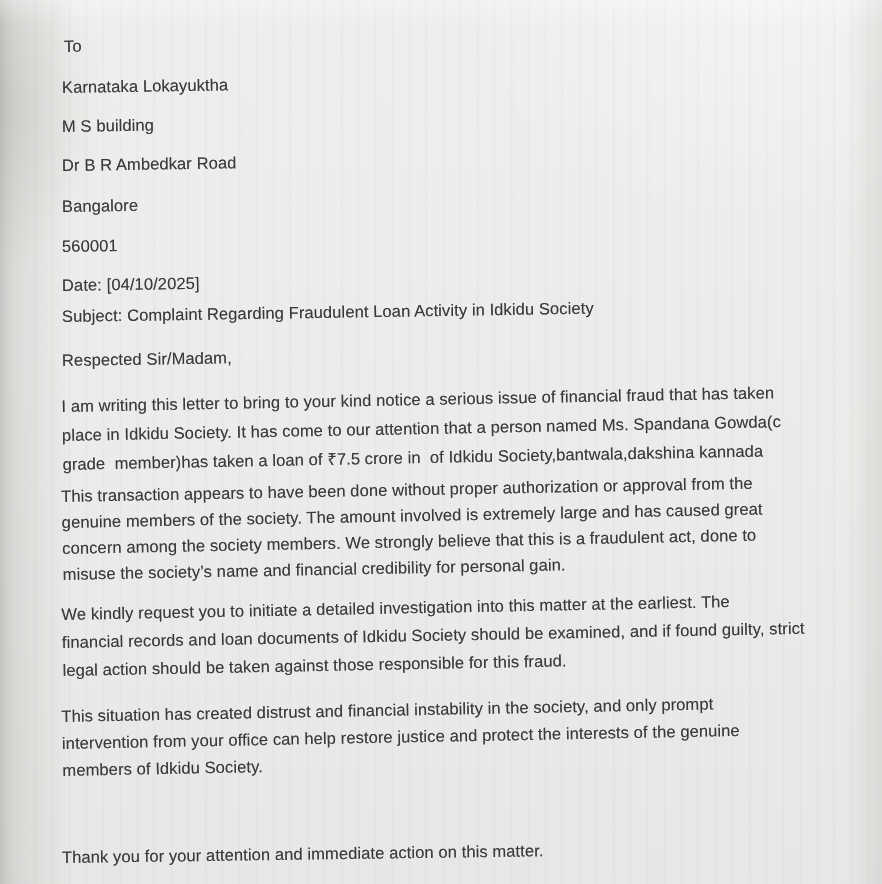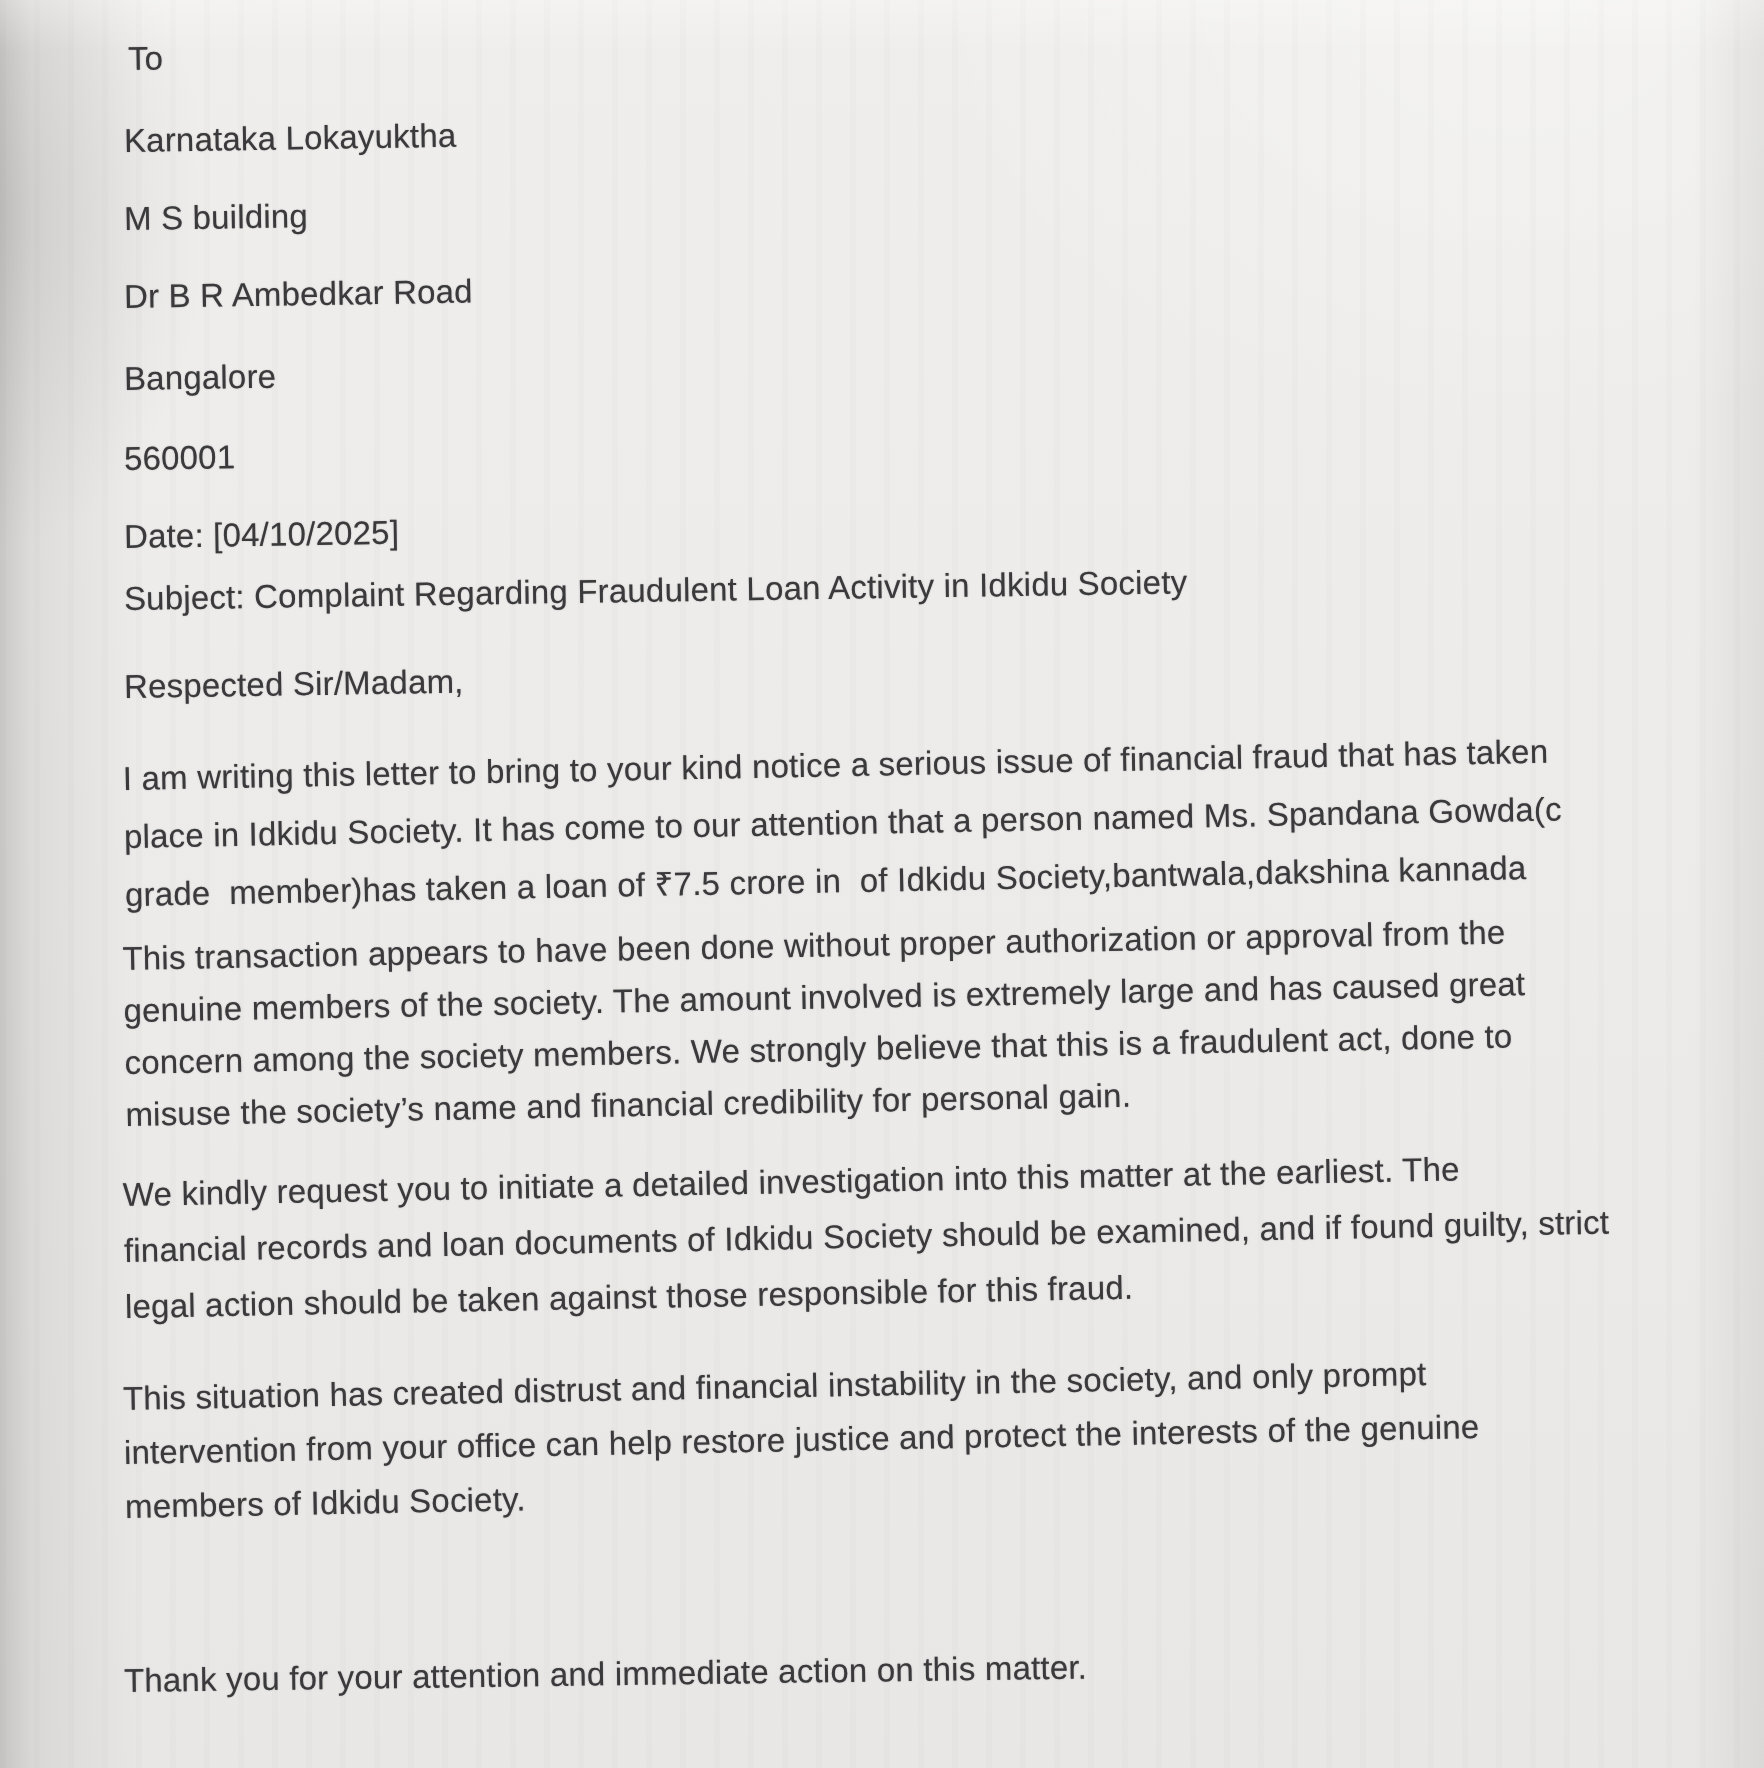--- a/index.html
+++ b/index.html
@@ -22,21 +22,21 @@
       linear-gradient(90deg, rgba(62,60,57,0.20) 0px, rgba(62,60,57,0.09) 16px, rgba(62,60,57,0) 72px),
       radial-gradient(150px 240px at 0% 12%, rgba(60,58,55,0.10), rgba(60,58,55,0) 70%),
       linear-gradient(270deg, rgba(90,88,85,0.10) 0px, rgba(90,88,85,0) 36px),
       repeating-linear-gradient(90deg, rgba(120,118,115,0.028) 0 3px, rgba(255,255,255,0.02) 3px 9px, rgba(120,118,115,0) 9px 17px),
       radial-gradient(440px 330px at 86% 0%, rgba(255,255,255,0.30), rgba(255,255,255,0) 70%),
       linear-gradient(180deg, #efeeec 0%, #ecebe9 55%, #e8e7e5 100%);
   }
   .letter {
     position: absolute;
     left: 62px;
-    top: 14px;
+    top: 30px;
     width: 812px;
     color: #3a3a3c;
     text-shadow: 0 0 0.6px rgba(60,60,62,0.5);
     letter-spacing: 0.1px;
   }
   .hline {
     font-size: 16.5px;
     line-height: 17px;
     white-space: pre;
     transform: rotate(-0.9deg);

